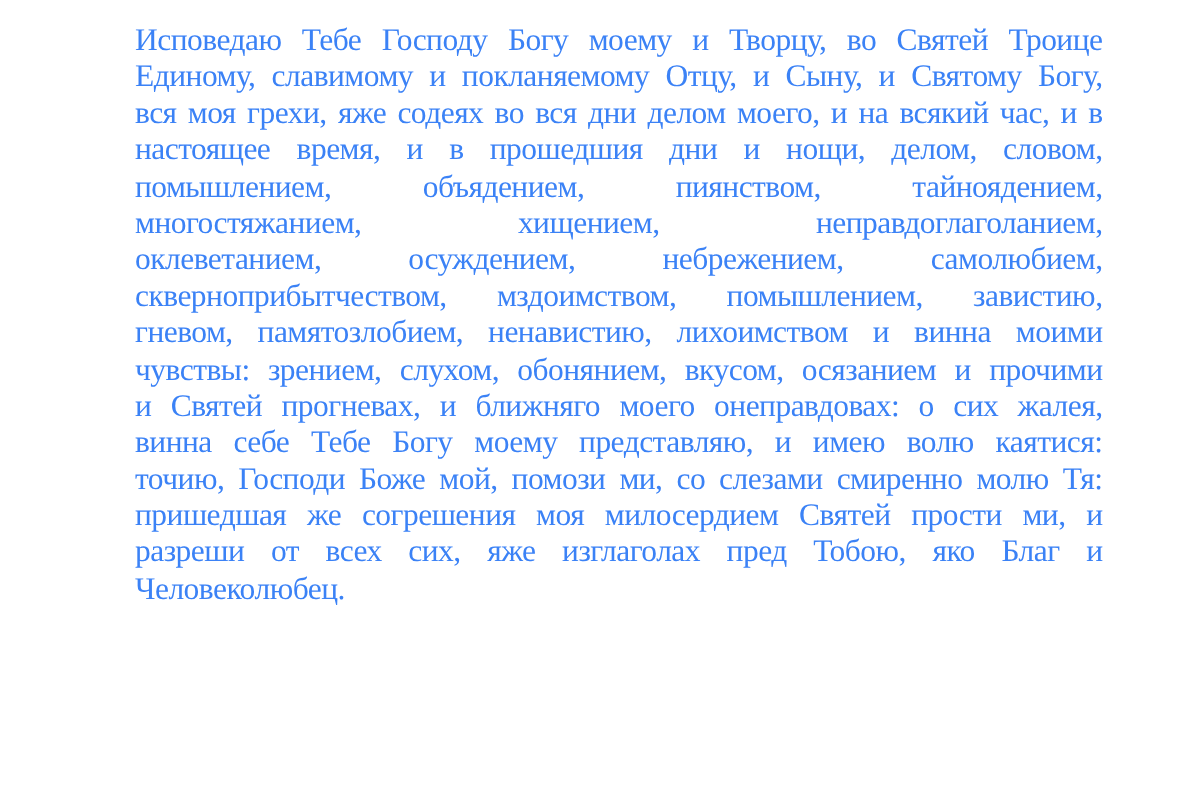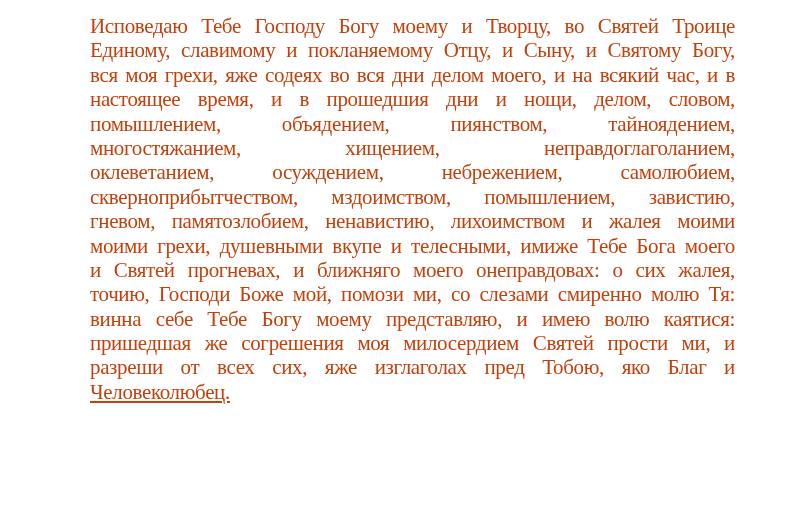--- a/index.html
+++ b/index.html
@@ -18,44 +18,43 @@
       left: 90px;
       top: 14px;
       width: 645px;
     }
     .line {
       display: block;
       font-family: "Liberation Serif", "DejaVu Serif", serif;
       font-size: 21px;
       line-height: 24.4px;
       height: 24.4px;
-      color: #c2410c;
+      color: #3b82f6;
       white-space: nowrap;
       text-align: justify;
       text-align-last: justify;
       letter-spacing: -0.35px;
     }
     .line.last {
       text-align-last: left;
-      text-decoration: underline;
     }
   </style>
 </head>
 <body>
 
 <div class="page">
   <span class="line">Исповедаю Тебе Господу Богу моему и Творцу, во Святей Троице</span>
   <span class="line">Единому, славимому и покланяемому Отцу, и Сыну, и Святому Богу,</span>
   <span class="line">вся моя грехи, яже содеях во вся дни делом моего, и на всякий час, и в</span>
   <span class="line">настоящее время, и в прошедшия дни и нощи, делом, словом,</span>
   <span class="line">помышлением, объядением, пиянством, тайноядением,</span>
   <span class="line">многостяжанием, хищением, неправдоглаголанием,</span>
   <span class="line">оклеветанием, осуждением, небрежением, самолюбием,</span>
   <span class="line">сквернoприбытчеством, мздоимством, помышлением, завистию,</span>
-  <span class="line">гневом, памятозлобием, ненавистию, лихоимством и жалея моими</span>
-  <span class="line">моими грехи, душевными вкупе и телесными, имиже Тебе Бога моего</span>
+  <span class="line">гневом, памятозлобием, ненавистию, лихоимством и винна моими</span>
+  <span class="line">чувствы: зрением, слухом, обонянием, вкусом, осязанием и прочими</span>
   <span class="line">и Святей прогневах, и ближняго моего онеправдовах: о сих жалея,</span>
+  <span class="line">винна себе Тебе Богу моему представляю, и имею волю каятися:</span>
   <span class="line">точию, Господи Боже мой, помози ми, со слезами смиренно молю Тя:</span>
-  <span class="line">винна себе Тебе Богу моему представляю, и имею волю каятися:</span>
   <span class="line">пришедшая же согрешения моя милосердием Святей прости ми, и</span>
   <span class="line">разреши от всех сих, яже изглаголах пред Тобою, яко Благ и</span>
   <span class="line last">Человеколюбец.</span>
 </div>
 
 </body></html>

